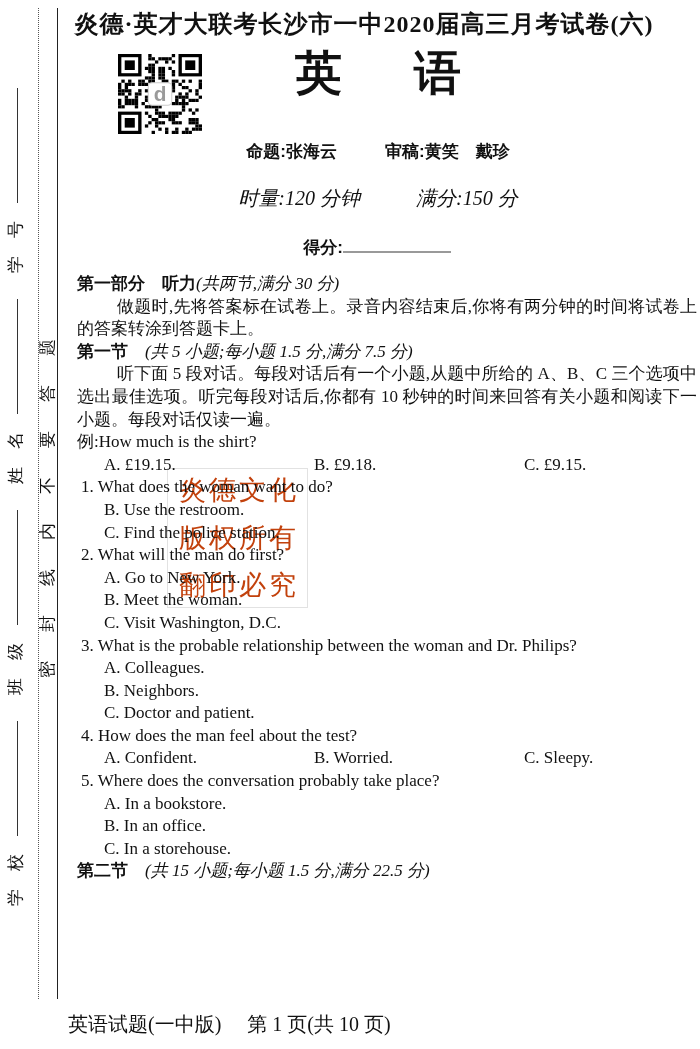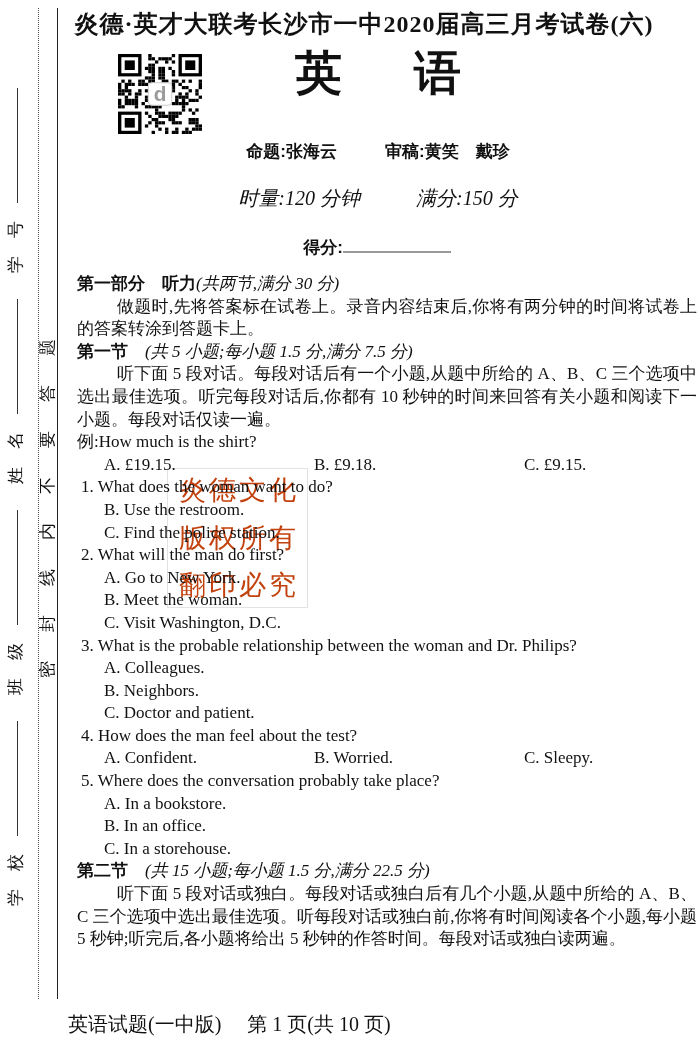--- a/index.html
+++ b/index.html
@@ -339,18 +339,17 @@
     <div class="opt-row">
       <span class="opt-col">A. Confident.</span>
       <span class="opt-col">B. Worried.</span>
       <span class="opt-col">C. Sleepy.</span>
     </div>
     <div class="blk q-stem">5. Where does the conversation probably take place?</div>
     <div class="blk q-opt">A. In a bookstore.</div>
     <div class="blk q-opt">B. In an office.</div>
     <div class="blk q-opt">C. In a storehouse.</div>
     <div class="blk heading"><span class="h-b">第二节</span><span class="h-n">　(共 15 小题;每小题 1.5 分,满分 22.5 分)</span></div>
-    <div class="blk para">听下面 5 段对话或独白。每段对话或独白后有几个小题,从题中所给的 A、B、C 三个选项中选出最佳选项。听每段对话或独白前,你将有时间阅读各个小题,每小题 5 秒钟;听完后,各小题将给出 5 秒钟的作答时间。每段对话或独白读两遍。</div>
   </div>
 
 <div class="footer">
   <span>英语试题(一中版)</span><span class="gap"></span><span>第 1 页(共 10 页)</span>
 </div>
 
 </body></html>

